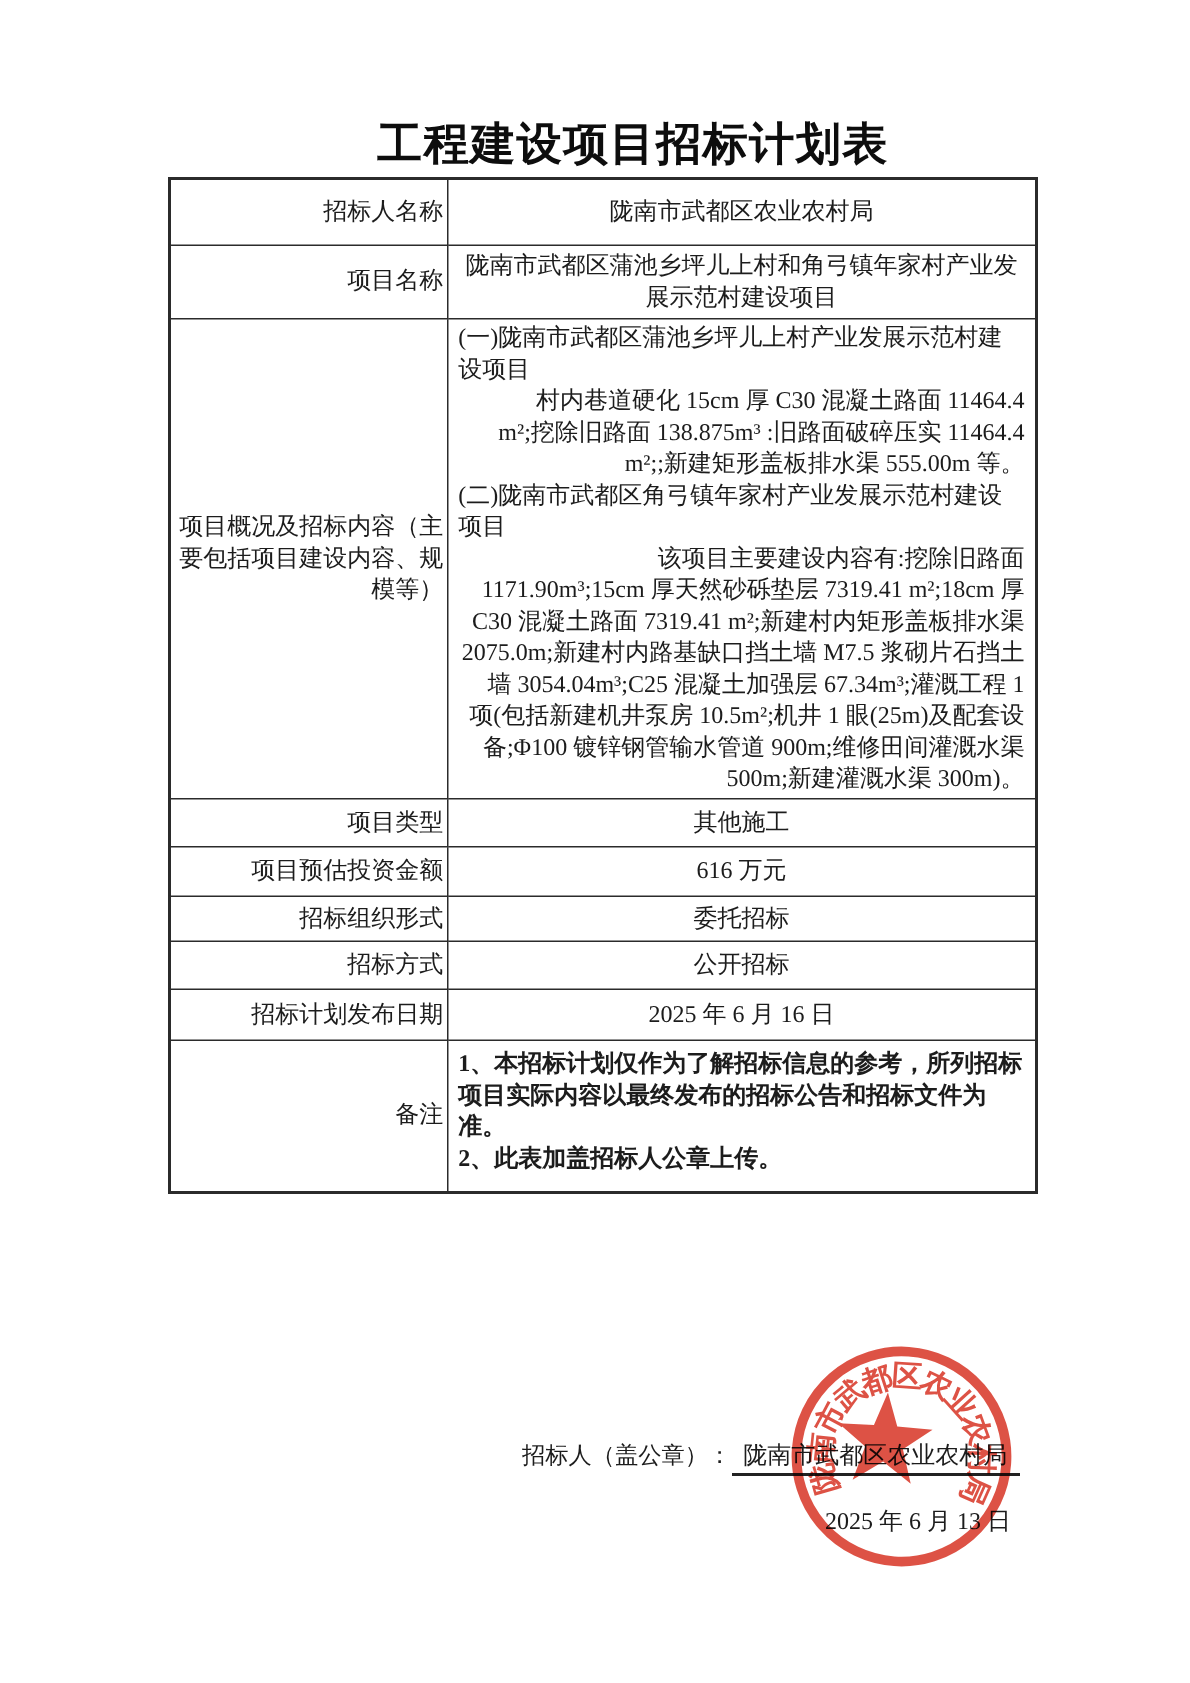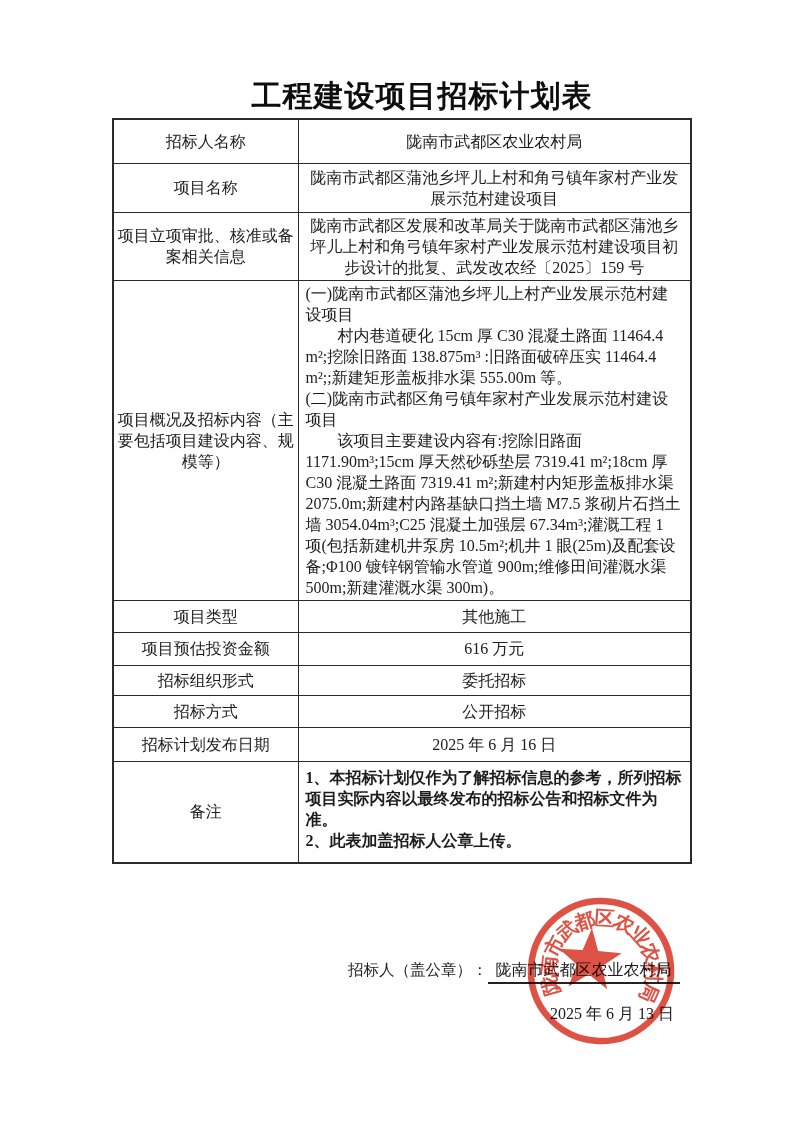--- a/index.html
+++ b/index.html
@@ -26,20 +26,21 @@
     width: 578px;
     border-collapse: collapse;
     table-layout: fixed;
     border: 2px solid #2b2b2b;
   }
   table.plan td {
     border: 1px solid #2b2b2b;
     font-size: 16px;
     line-height: 21px;
     vertical-align: middle;
+    text-align: right;
   }
   td.lbl {
     width: 185px;
     text-align: center;
     font-size: 15.5px;
     padding: 2px 2px;
   }
   td.val { width: 393px; }
   td.val.center { text-align: center; padding: 2px 10px; }
   td.val.left   { text-align: left; padding: 2px 7px; overflow: hidden; }
@@ -48,21 +49,21 @@
   tr.h49  td { height: 49px; }
   tr.h54  td { height: 54px; }
   tr.h66  td { height: 66px; }
   tr.h312 td { height: 312px; }
   tr.h32  td { height: 32px; font-family: Liberation Serif, serif; }
   tr.h33  td { height: 33px; }
   tr.h30  td { height: 30px; }
   tr.h34  td { height: 34px; }
   tr.h102 td { height: 102px; }
   td.val p { margin: 0; }
-  td.val p.indent { text-indent: 2em; }
+  td.val p.indent { text-indent: 2em; text-align: right; }
   .sign-line {
     position: absolute;
     left: 348px; top: 960px;
     font-size: 15.5px;
     white-space: nowrap;
   }
   .sign-name {
     display: inline-block;
     font-size: 16px;
     padding: 0 8px 1px 8px;
@@ -97,24 +98,20 @@
 
 <table class="plan">
   <tbody>
       <tr class="h44">
     <td class="lbl">招标人名称</td>
     <td class="val center">陇南市武都区农业农村局</td>
   </tr>
   <tr class="h49">
     <td class="lbl">项目名称</td>
     <td class="val center">陇南市武都区蒲池乡坪儿上村和角弓镇年家村产业发展示范村建设项目</td>
-  </tr>
-  <tr class="h66">
-    <td class="lbl">项目立项审批、核准或备案相关信息</td>
-    <td class="val center">陇南市武都区发展和改革局关于陇南市武都区蒲池乡坪儿上村和角弓镇年家村产业发展示范村建设项目初步设计的批复、武发改农经〔2025〕159 号</td>
   </tr>
   <tr class="h312">
     <td class="lbl">项目概况及招标内容（主要包括项目建设内容、规模等）</td>
     <td class="val left">
       <p>(一)陇南市武都区蒲池乡坪儿上村产业发展示范村建设项目</p>
       <p class="indent">村内巷道硬化 15cm 厚 C30 混凝土路面 11464.4 m²;挖除旧路面 138.875m³ :旧路面破碎压实 11464.4 m²;;新建矩形盖板排水渠 555.00m 等。</p>
       <p>(二)陇南市武都区角弓镇年家村产业发展示范村建设项目</p>
       <p class="indent">该项目主要建设内容有:挖除旧路面 1171.90m³;15cm 厚天然砂砾垫层 7319.41 m²;18cm 厚 C30 混凝土路面 7319.41 m²;新建村内矩形盖板排水渠 2075.0m;新建村内路基缺口挡土墙 M7.5 浆砌片石挡土墙 3054.04m³;C25 混凝土加强层 67.34m³;灌溉工程 1 项(包括新建机井泵房 10.5m²;机井 1 眼(25m)及配套设备;Φ100 镀锌钢管输水管道 900m;维修田间灌溉水渠 500m;新建灌溉水渠 300m)。</p>
     </td>
   </tr>

